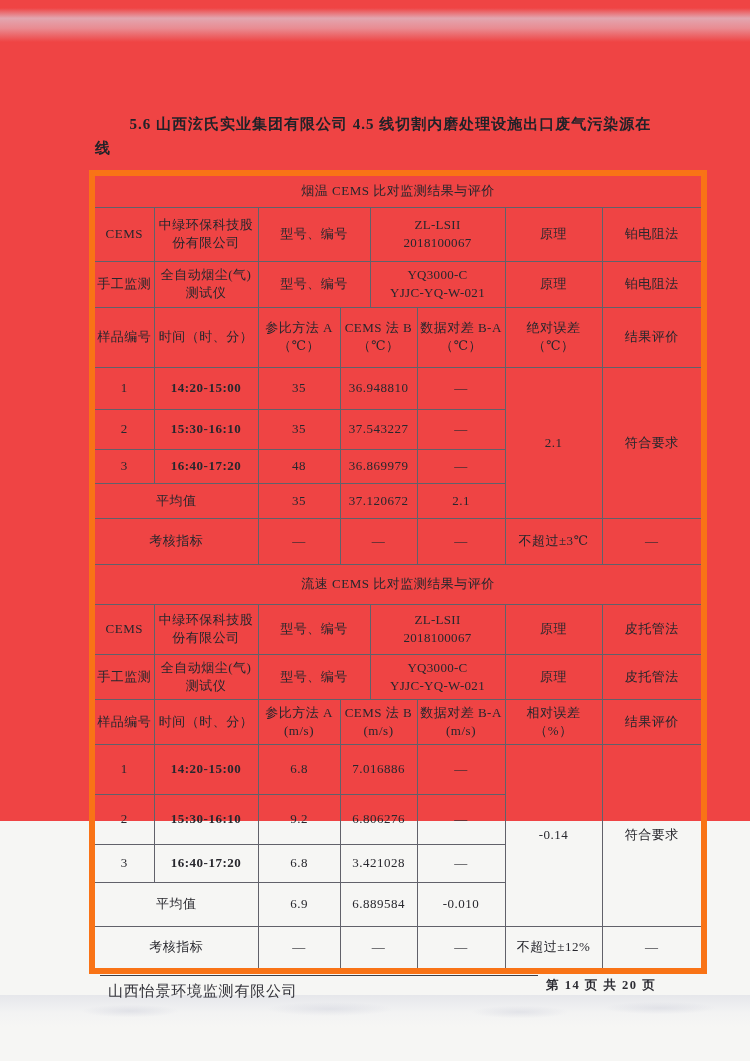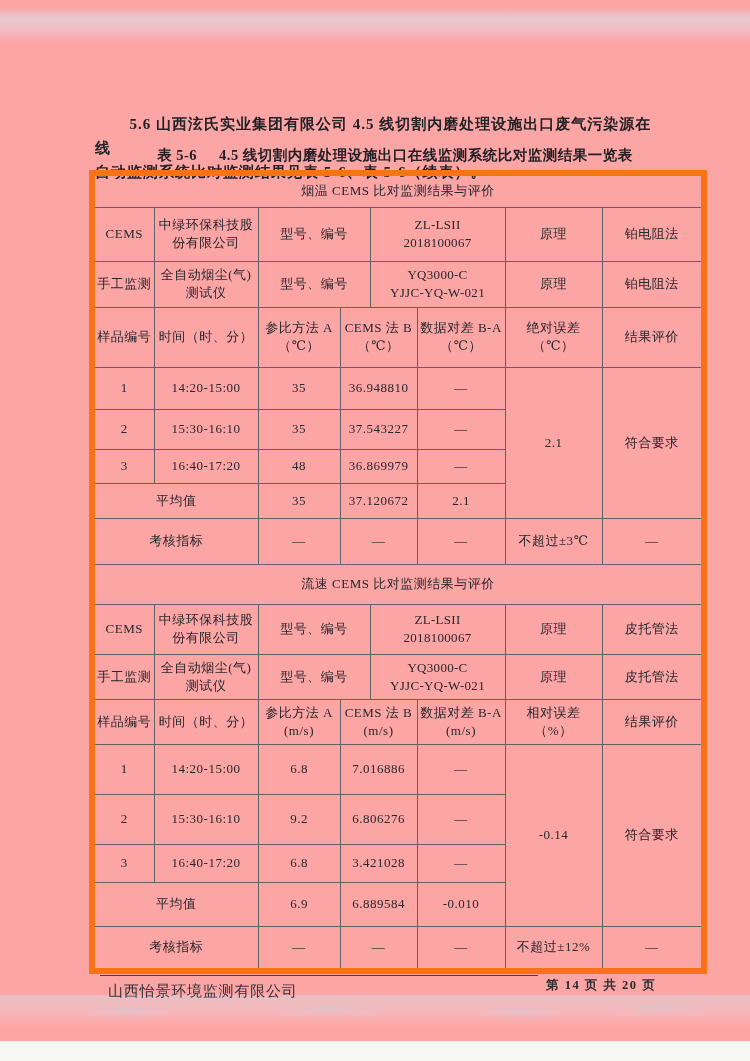--- a/index.html
+++ b/index.html
@@ -3,21 +3,21 @@
 <meta charset="utf-8">
 <style>
   html,body{margin:0;padding:0;}
   body{
     width:750px;height:1061px;
     background:#f6f6f4;
     font-family:"Liberation Serif","DejaVu Serif",serif;
     color:#26262b;
     overflow:hidden;
   }
-  .page{position:relative;width:750px;height:1041px;background:#fca5a5;}
+  .page{position:relative;width:750px;height:821px;background:#ef4444;}
   
   .scan-band-top{
     position:absolute;left:0;top:8px;width:750px;height:34px;
     background:linear-gradient(180deg,
       rgba(224,224,238,0) 0%,
       rgba(219,219,234,0.65) 30%,
       rgba(226,226,240,0.45) 60%,
       rgba(242,242,248,0) 100%);
     pointer-events:none;
   }
@@ -53,21 +53,21 @@
   }
   table.report td{
     border:1px solid #61616a;
     text-align:center;vertical-align:middle;
     font-size:13px;letter-spacing:0.5px;color:#27272d;
     padding:1px 2px;overflow:hidden;
   }
   table.report{border:6px solid #f97316;}
   td .ln{display:block;line-height:1.35;}
   .sec-title{font-size:14px;letter-spacing:1px;color:#222228;}
-  .t-bold{font-weight:normal;}
+  .t-bold{font-weight:bold;}
   .num{font-size:13px;letter-spacing:0.3px;}
   
   .h34{height:34px}.h35{height:35px}.h38{height:38px}.h40{height:40px}
   .h42{height:42px}.h44{height:44px}.h45{height:45px}.h46{height:46px}
   .h50{height:50px}.h54{height:54px}.h60{height:60px}
   
   .footer-rule{
     position:absolute;left:100px;top:975px;width:438px;height:0;
     border-top:1.5px solid #3e3e46;
   }
@@ -82,26 +82,22 @@
 </style>
 </head>
 <body>
 
 <div class="page">
   <div class="scan-band-top"></div>
   <div class="scan-band-bottom"></div>
 
   <p class="intro">
     <span class="l1">5.6 山西泫氏实业集团有限公司 4.5 线切割内磨处理设施出口废气污染源在线</span>
-    <span class="l2">自动监测系统比对监测结果见表 5-6、表 5-6（续表）。</span>
   </p>
 
-  <div class="table-title">
-    <span>表 5-6</span><span class="gap"></span><span>4.5 线切割内磨处理设施出口在线监测系统比对监测结果一览表</span>
-  </div>
 
   <table class="report">
     <colgroup>
       <col style="width:62px">
         <col style="width:104px">
         <col style="width:82px">
         <col style="width:30px">
       <col style="width:47px">
         <col style="width:88px">
         <col style="width:97px">

